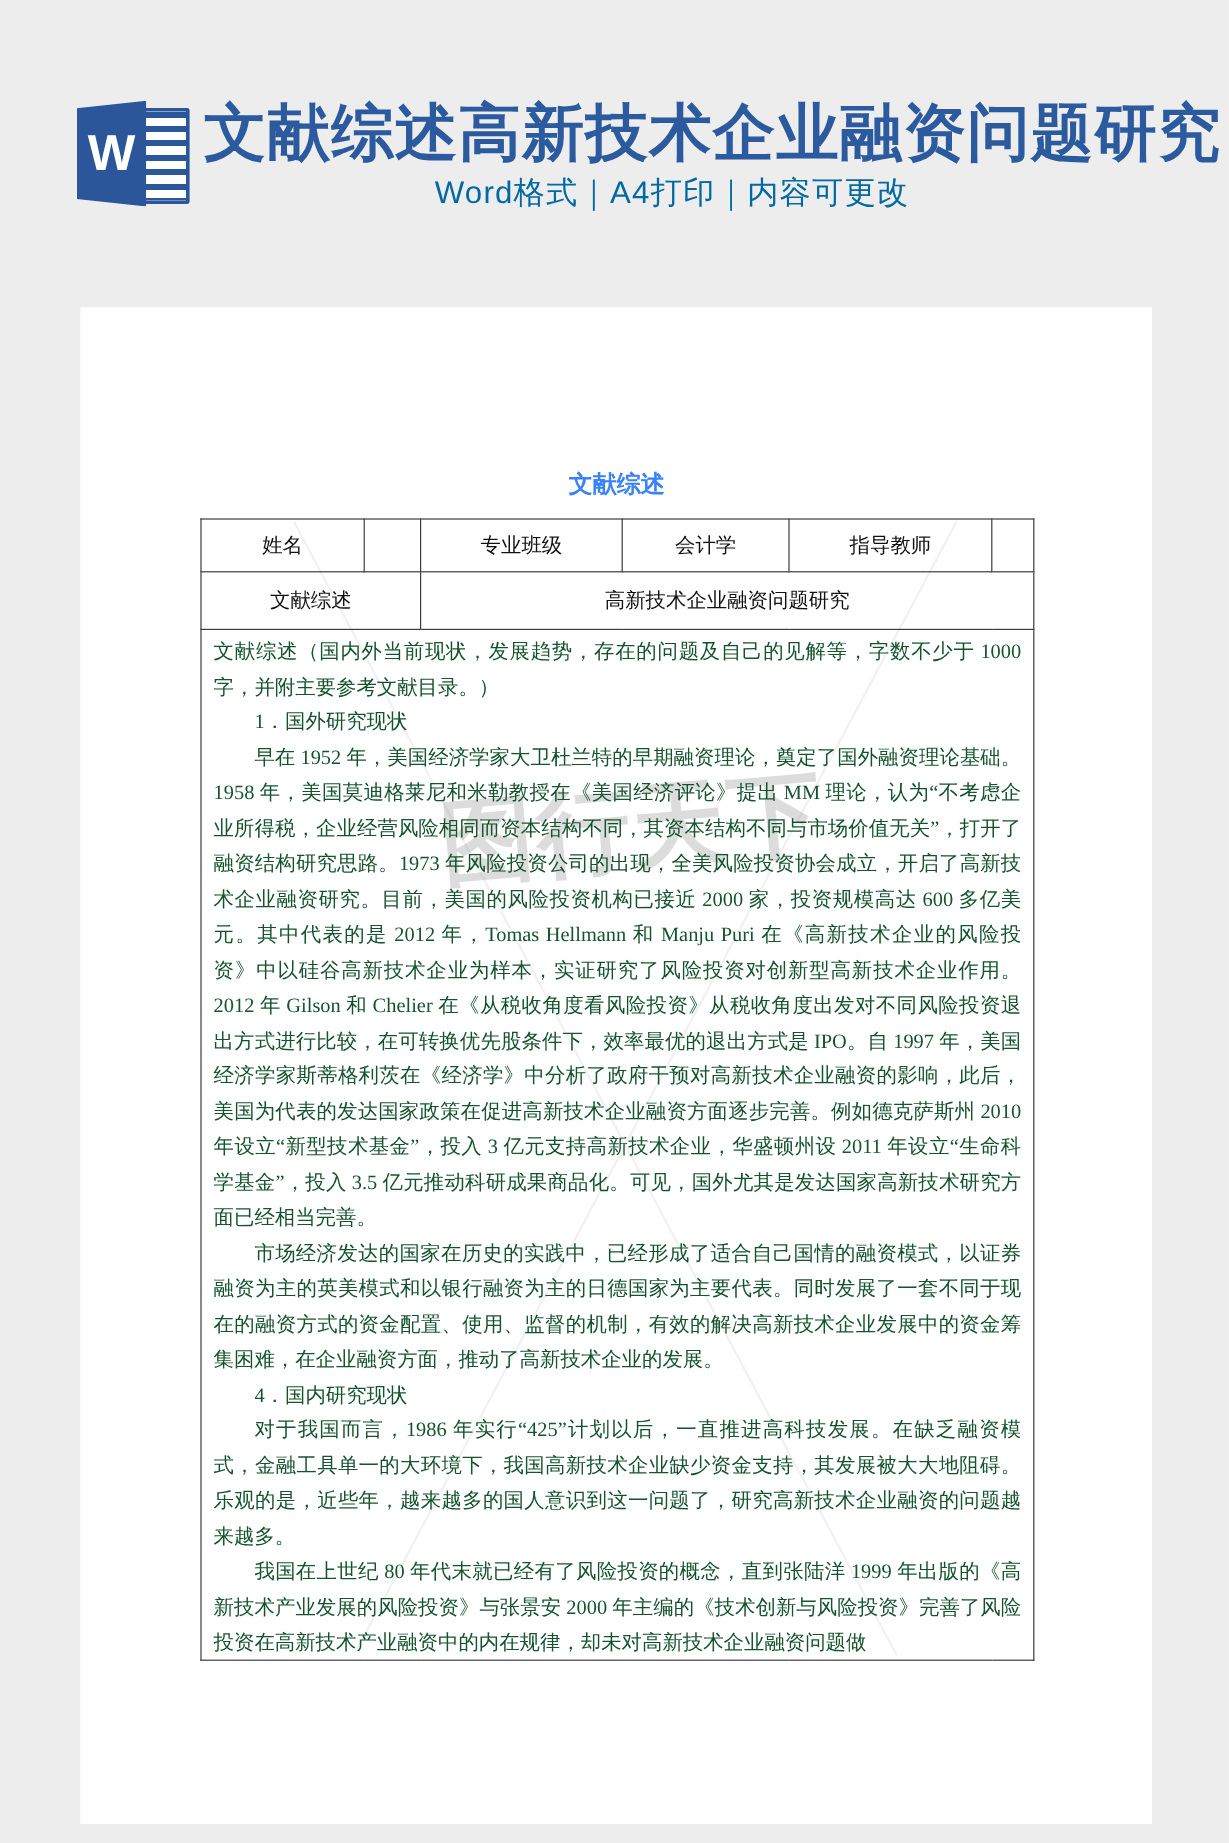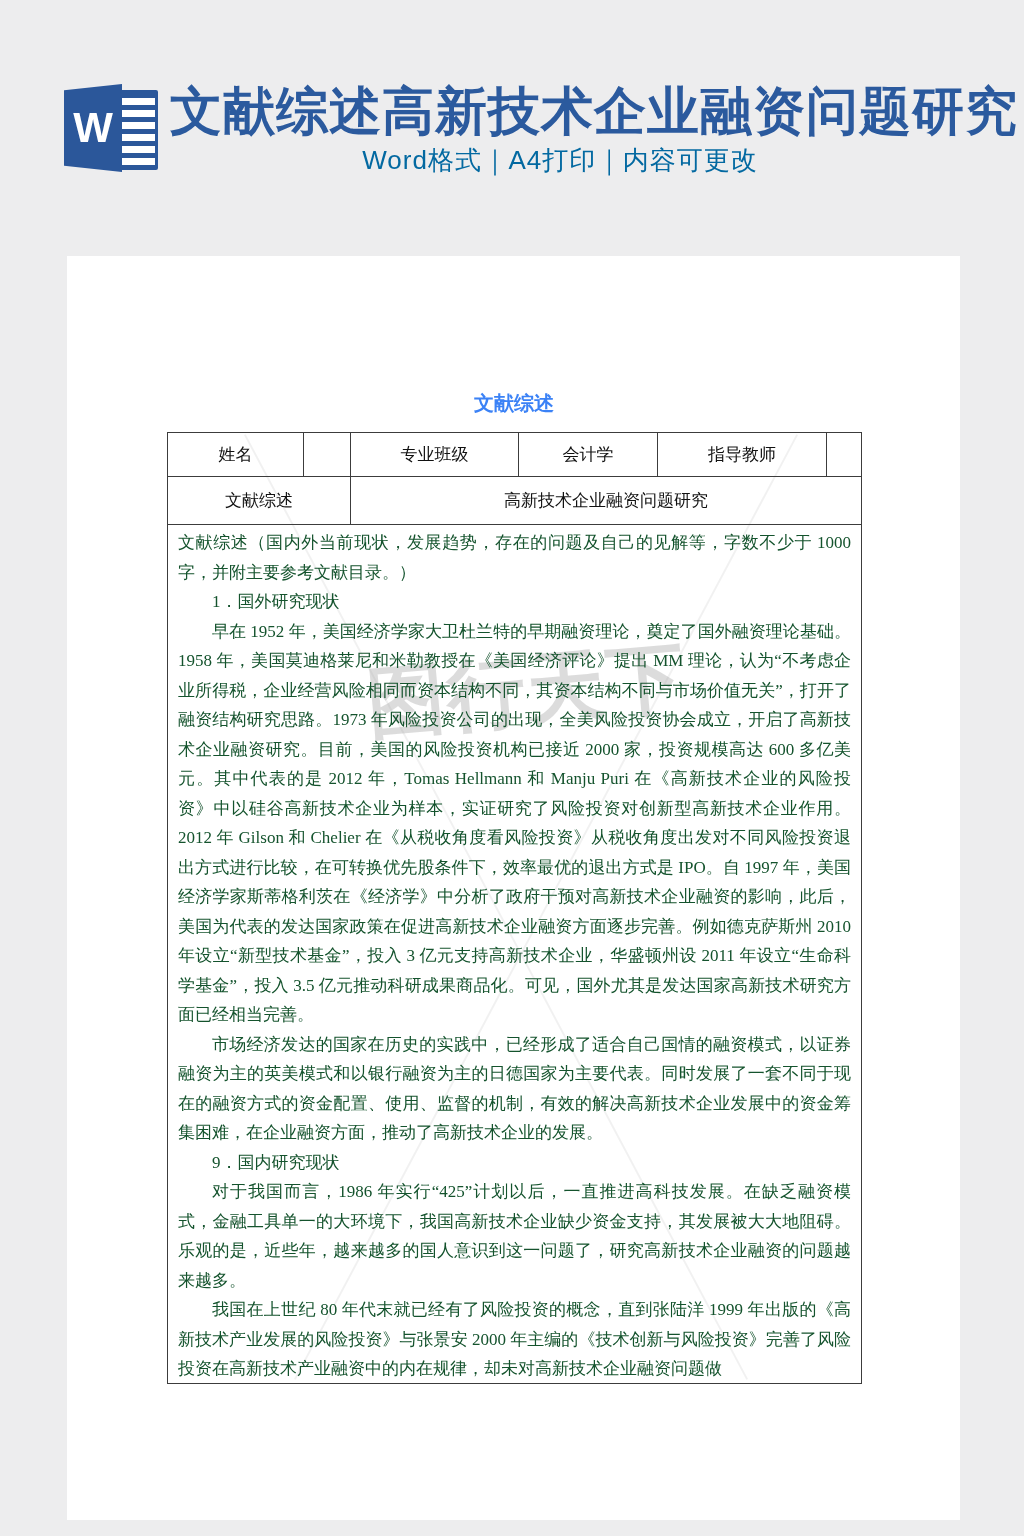--- a/index.html
+++ b/index.html
@@ -139,21 +139,21 @@
       <td colspan="2">文献综述</td>
       <td colspan="4">高新技术企业融资问题研究</td>
     </tr>
     <tr>
       <td colspan="6" class="body-cell">
         <div class="body-inner">
           <p>文献综述（国内外当前现状，发展趋势，存在的问题及自己的见解等，字数不少于 1000 字，并附主要参考文献目录。）</p>
           <p class="indent">1．国外研究现状</p>
           <p class="indent">早在 1952 年，美国经济学家大卫杜兰特的早期融资理论，奠定了国外融资理论基础。1958 年，美国莫迪格莱尼和米勒教授在《美国经济评论》提出 MM 理论，认为“不考虑企业所得税，企业经营风险相同而资本结构不同，其资本结构不同与市场价值无关”，打开了融资结构研究思路。1973 年风险投资公司的出现，全美风险投资协会成立，开启了高新技术企业融资研究。目前，美国的风险投资机构已接近 2000 家，投资规模高达 600 多亿美元。其中代表的是 2012 年，Tomas Hellmann 和 Manju Puri 在《高新技术企业的风险投资》中以硅谷高新技术企业为样本，实证研究了风险投资对创新型高新技术企业作用。2012 年 Gilson 和 Chelier 在《从税收角度看风险投资》从税收角度出发对不同风险投资退出方式进行比较，在可转换优先股条件下，效率最优的退出方式是 IPO。自 1997 年，美国经济学家斯蒂格利茨在《经济学》中分析了政府干预对高新技术企业融资的影响，此后，美国为代表的发达国家政策在促进高新技术企业融资方面逐步完善。例如德克萨斯州 2010 年设立“新型技术基金”，投入 3 亿元支持高新技术企业，华盛顿州设 2011 年设立“生命科学基金”，投入 3.5 亿元推动科研成果商品化。可见，国外尤其是发达国家高新技术研究方面已经相当完善。</p>
           <p class="indent">市场经济发达的国家在历史的实践中，已经形成了适合自己国情的融资模式，以证券融资为主的英美模式和以银行融资为主的日德国家为主要代表。同时发展了一套不同于现在的融资方式的资金配置、使用、监督的机制，有效的解决高新技术企业发展中的资金筹集困难，在企业融资方面，推动了高新技术企业的发展。</p>
-          <p class="indent">9．国内研究现状</p>
+          <p class="indent">4．国内研究现状</p>
           <p class="indent">对于我国而言，1986 年实行“425”计划以后，一直推进高科技发展。在缺乏融资模式，金融工具单一的大环境下，我国高新技术企业缺少资金支持，其发展被大大地阻碍。乐观的是，近些年，越来越多的国人意识到这一问题了，研究高新技术企业融资的问题越来越多。</p>
           <p class="indent">我国在上世纪 80 年代末就已经有了风险投资的概念，直到张陆洋 1999 年出版的《高新技术产业发展的风险投资》与张景安 2000 年主编的《技术创新与风险投资》完善了风险投资在高新技术产业融资中的内在规律，却未对高新技术企业融资问题做</p>
         </div>
       </td>
     </tr>
   </tbody>
     </table>
 </div>
 
 </body></html>

